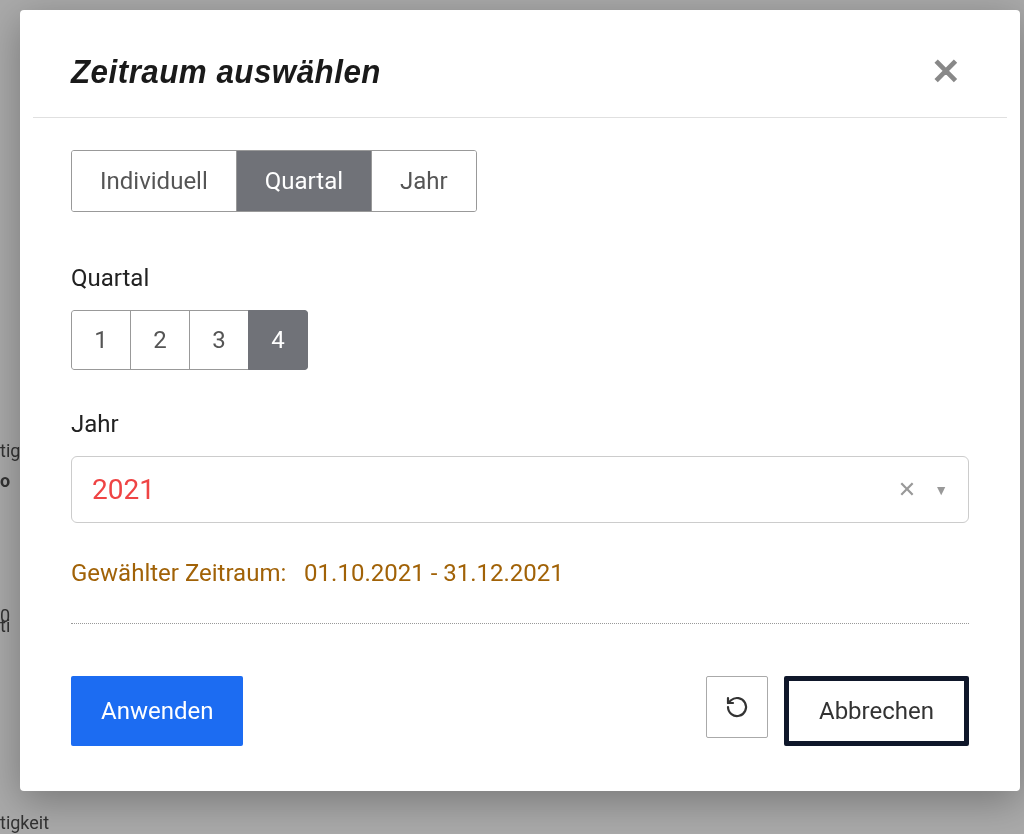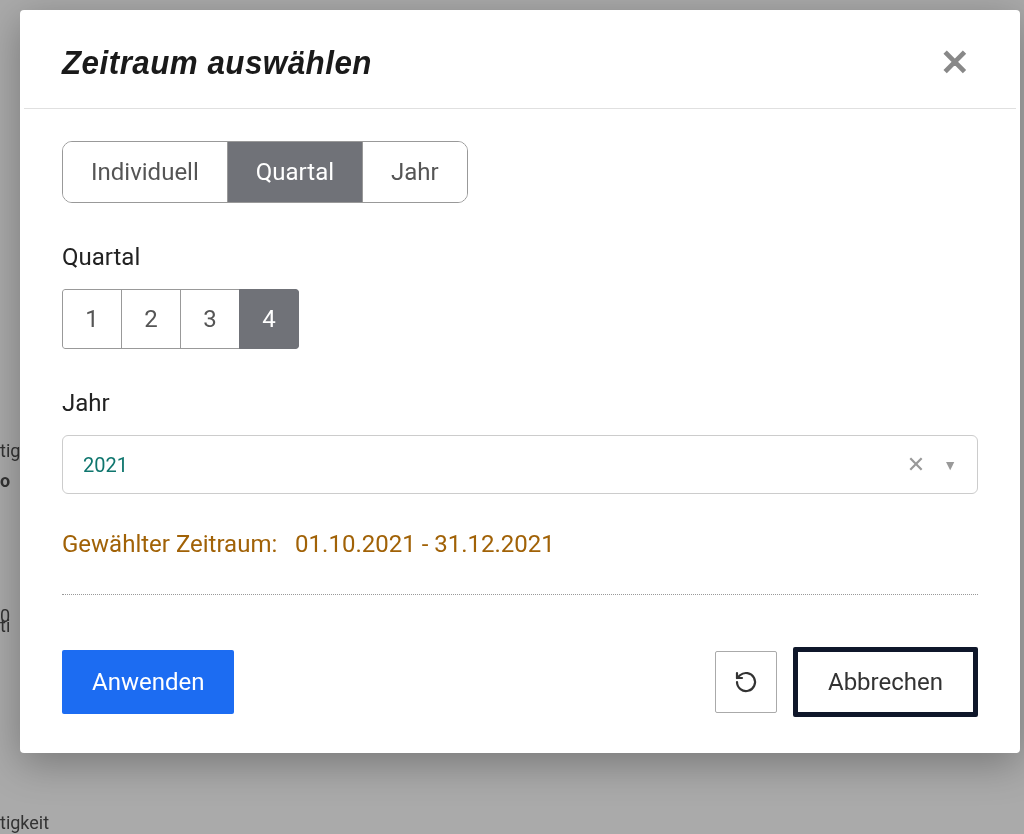--- a/index.html
+++ b/index.html
@@ -34,21 +34,21 @@
     }
     
     .modal {
       position: absolute;
       top: 10px;
       left: 20px;
       right: 4px;
       background: #fff;
       border-radius: 4px;
       box-shadow: 0 10px 40px rgba(0,0,0,0.3);
-      padding: 4px;
+      padding: 13px;
     }
     
     .modal-header {
       display: flex;
       justify-content: space-between;
       align-items: center;
       padding: 30px 38px 26px 38px;
       border-bottom: 1px solid #e0e0e0;
     }
     
@@ -74,24 +74,24 @@
       font-weight: 700;
     }
     
     .modal-body {
       padding: 32px 38px 20px 38px;
     }
     
     .tab-group {
       display: flex;
       border: 1px solid #999;
-      border-radius: 10px;
+      border-radius: 3px;
       overflow: hidden;
       width: fit-content;
-      margin-bottom: 40px;
+      margin-bottom: 52px;
     }
     
     .tab {
       padding: 16px 28px;
       font-size: 24px;
       color: #555;
       background: #fff;
       border: none;
       border-right: 1px solid #999;
       cursor: pointer;
@@ -154,22 +154,22 @@
       display: flex;
       align-items: center;
       border: 1px solid #ccc;
       border-radius: 6px;
       padding: 16px 20px;
       margin-bottom: 36px;
       position: relative;
     }
     
     .year-value {
-      font-size: 20px;
-      color: #0f766e;
+      font-size: 28px;
+      color: #ef4444;
       flex: 1;
     }
     
     .year-clear {
       color: #999;
       font-size: 22px;
       margin-right: 18px;
       cursor: pointer;
     }
     
@@ -185,21 +185,20 @@
     }
     
     .divider {
       border: none;
       border-top: 1px dotted #999;
       margin-bottom: 32px;
     }
     
     .modal-footer {
       display: flex;
-      align-items: center;
       padding: 0 38px 32px 38px;
     }
     
     .btn-primary {
       background: #1c6cf2;
       color: #fff;
       border: none;
       padding: 18px 30px;
       font-size: 24px;
       cursor: pointer;

